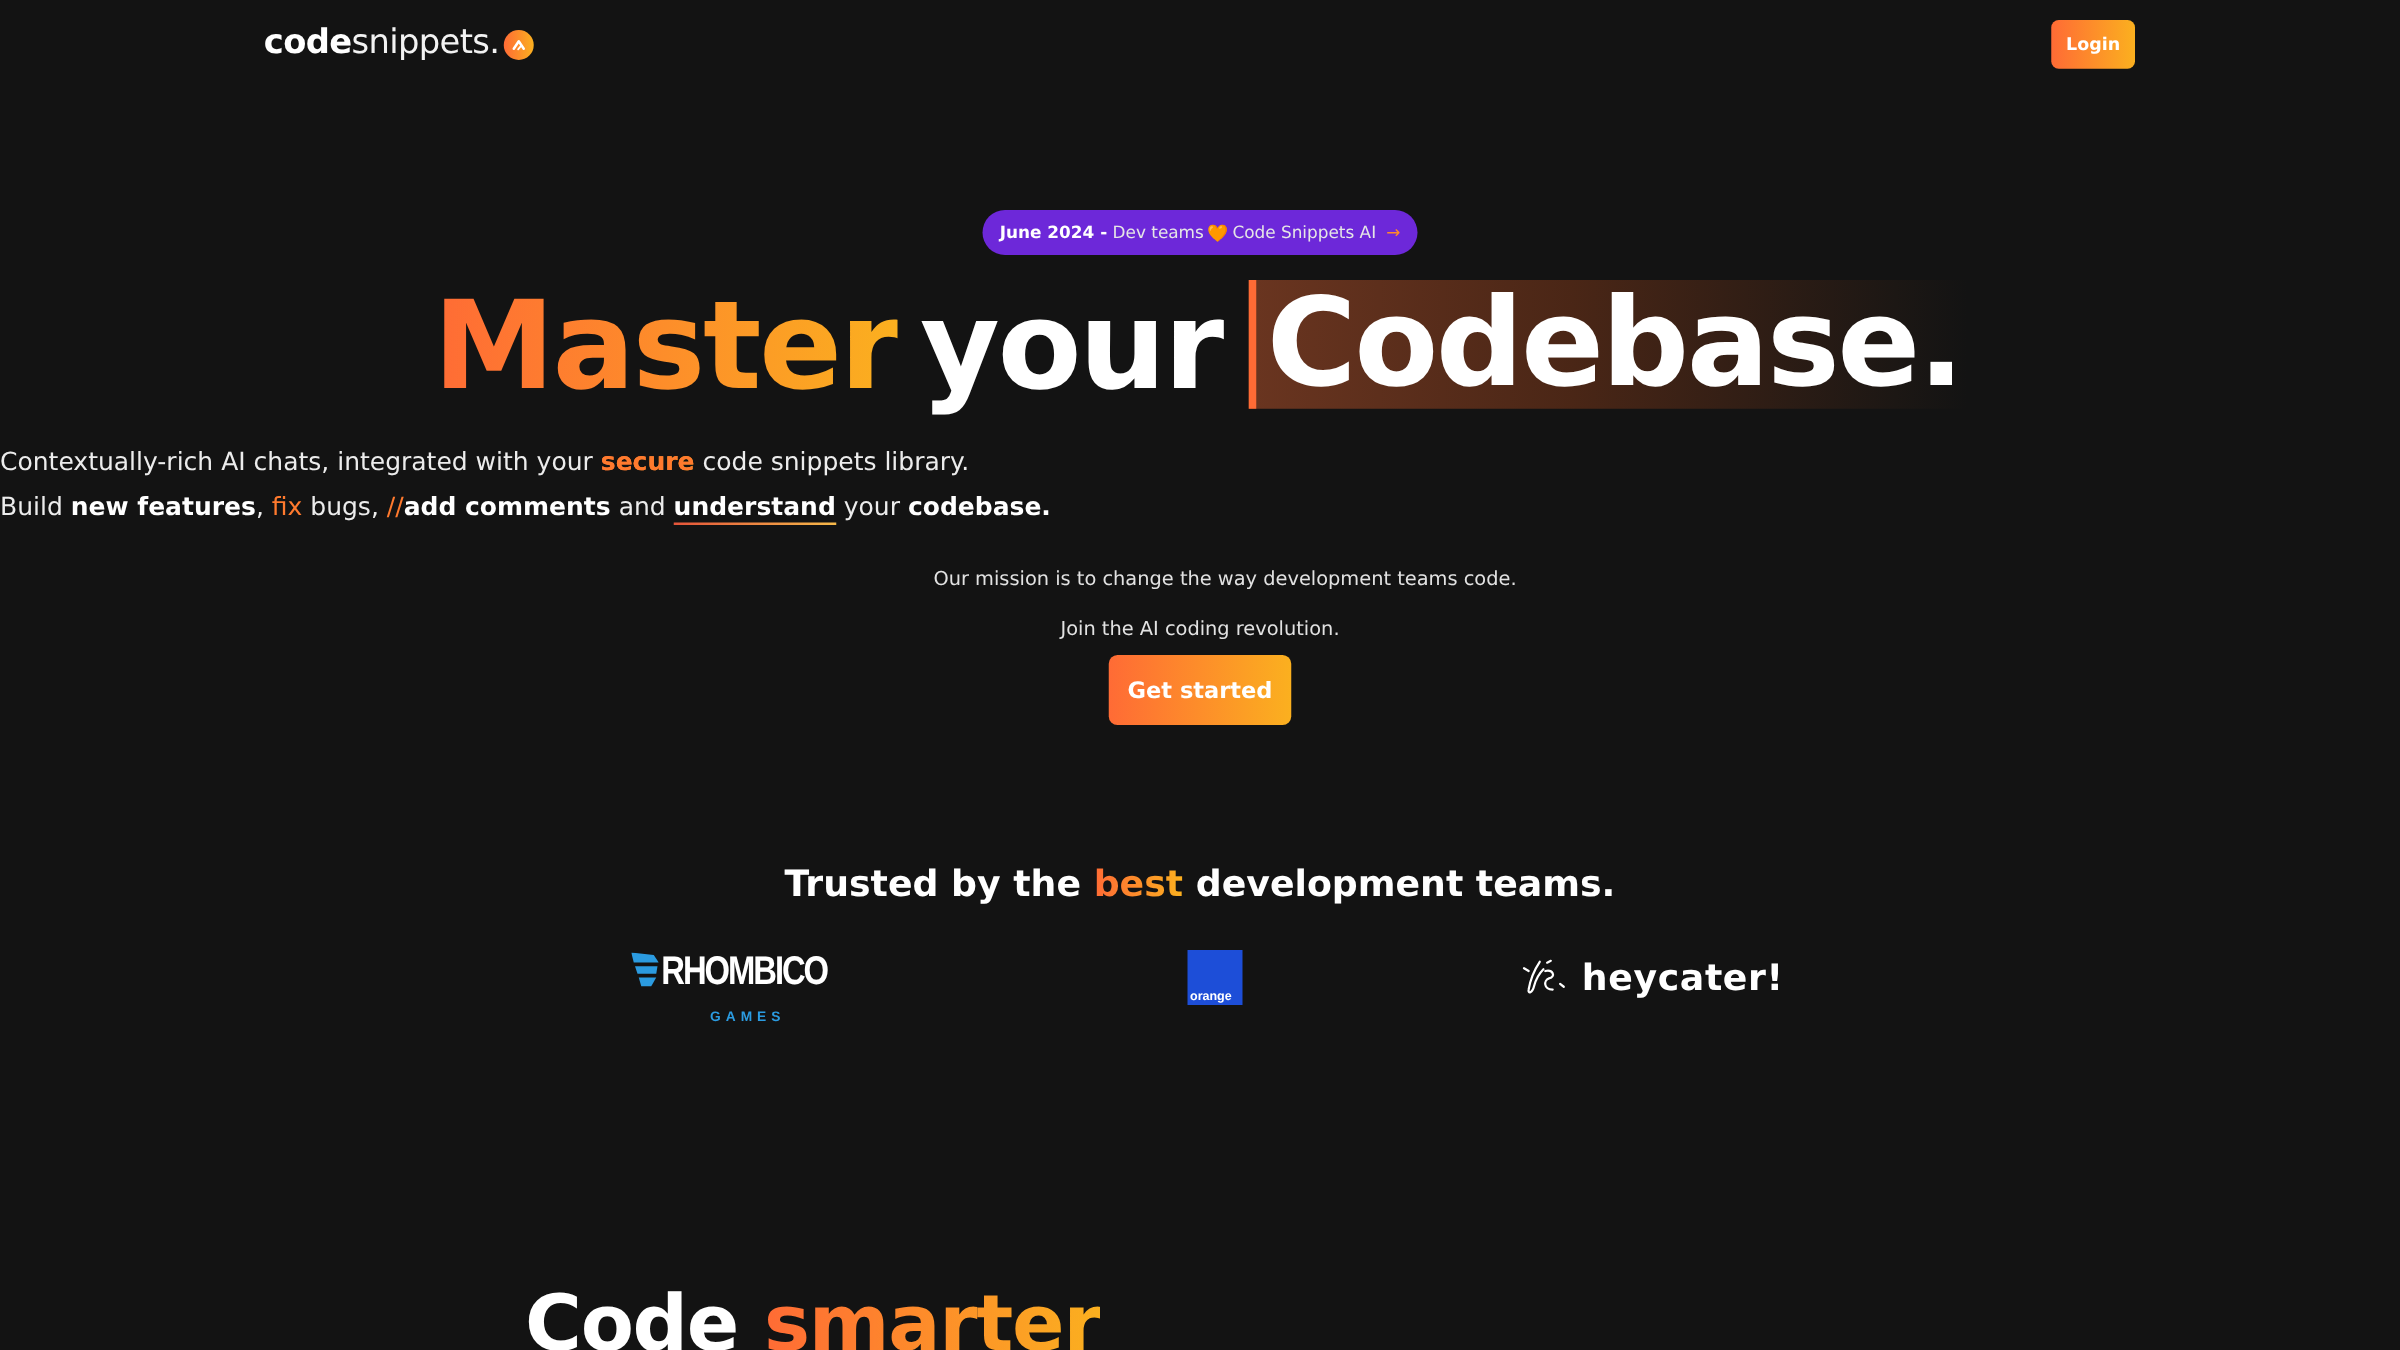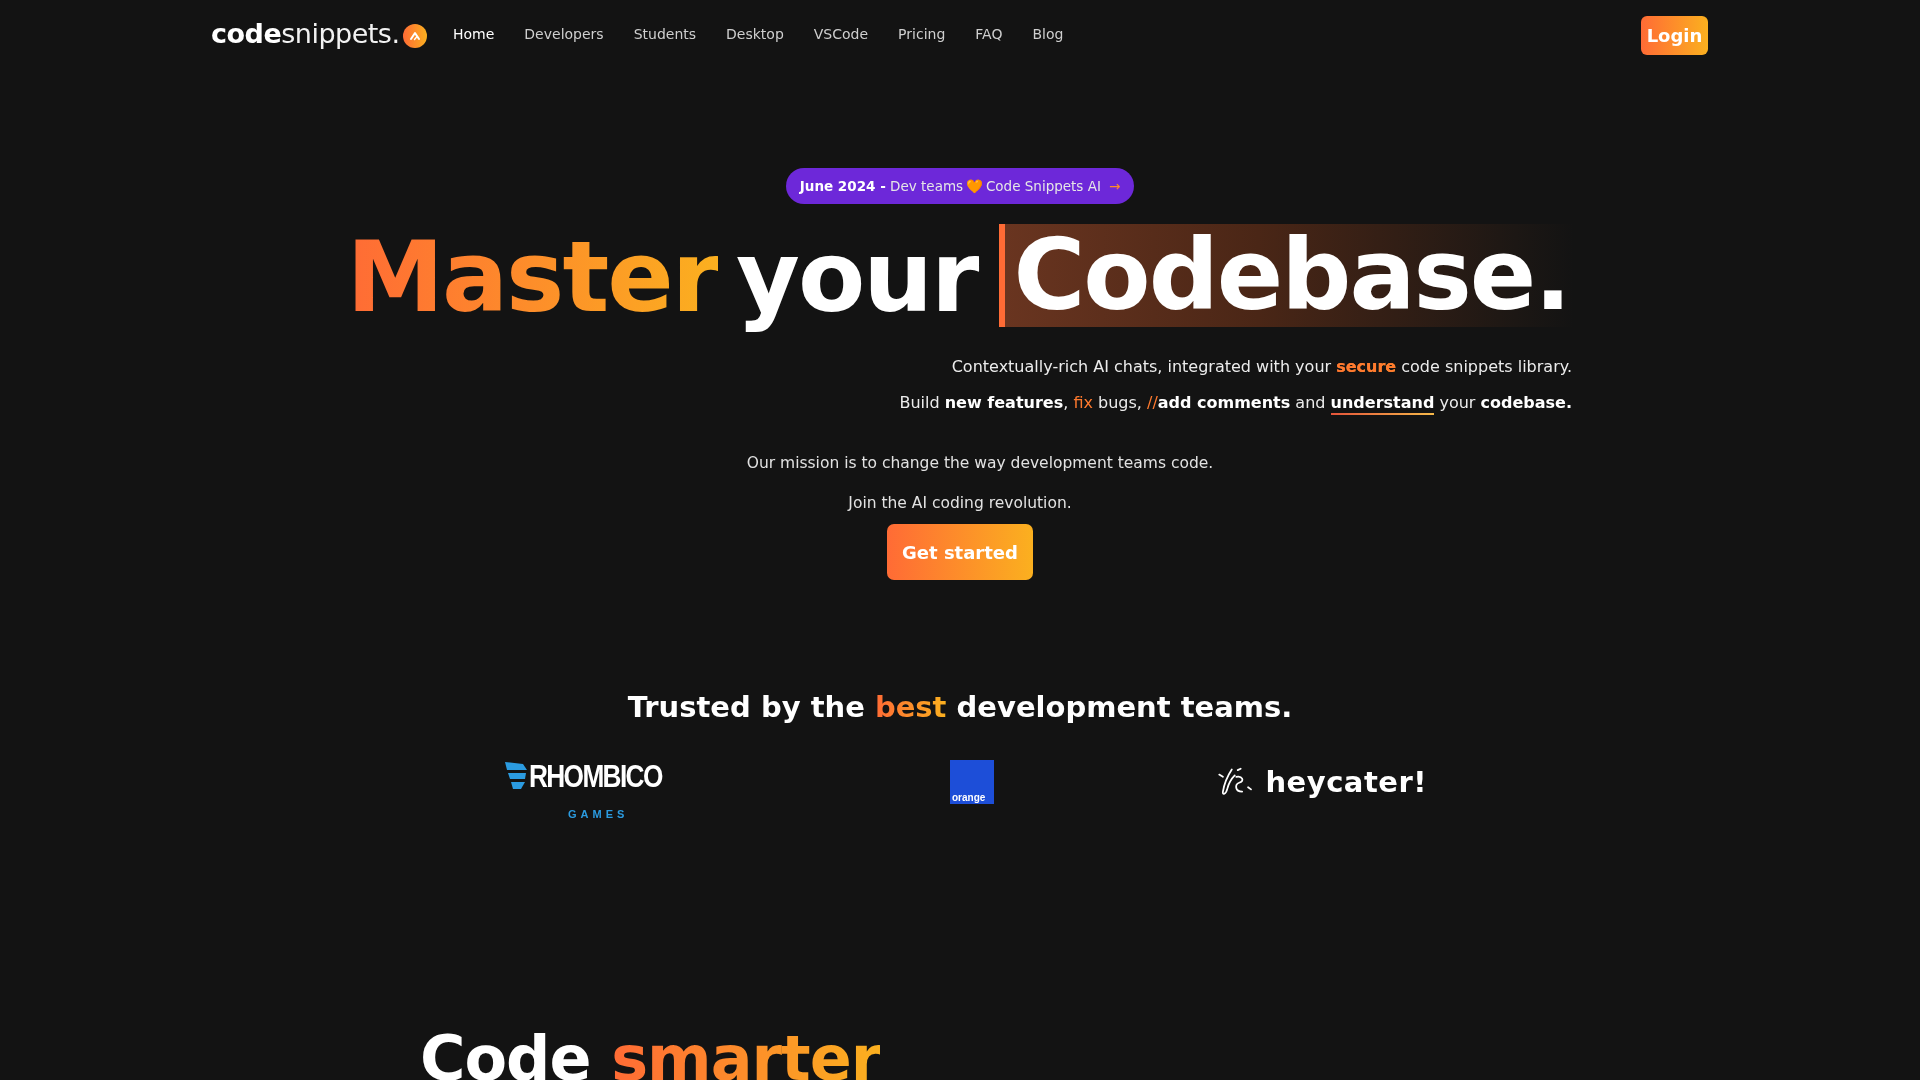--- a/index.html
+++ b/index.html
@@ -10,36 +10,36 @@
   
   .nav { position: absolute; top: 0; left: 0; width: 1920px; height: 72px; }
   .logo { position: absolute; left: 211px; top: 18px; display: flex; align-items: center; font-size: 27px; letter-spacing: -0.5px; }
   .logo .bold { font-weight: 700; color: #fff; }
   .logo .light { font-weight: 400; color: #f2f2f2; }
   .logo-badge { width: 24px; height: 24px; border-radius: 50%; margin-left: 3px; margin-top: 4px; display: flex; align-items: center; justify-content: center; }
   .logo-badge svg { width: 14px; height: 14px; }
   .nav-links { position: absolute; left: 453px; top: 26px; display: flex; gap: 0; }
   .nav-link { font-size: 14px; color: #cfcfcf; margin-right: 30px; text-decoration: none; cursor: pointer; }
   .nav-link.active { color: #ffffff; }
-  .login-btn { position: absolute; left: 1641px; top: 16px; width: 67px; height: 39px; border-radius: 6px; border: none; font-size: 18px; font-weight: 700; color: #fff; cursor: pointer; font-family: "DejaVu Sans", sans-serif; }
+  .login-btn { position: absolute; left: 1641px; top: 16px; width: 67px; height: 39px; border-radius: 6px; border: none; font-size: 14px; font-weight: 700; color: #fff; cursor: pointer; font-family: "DejaVu Sans", sans-serif; }
 
   
   .pill { position: absolute; left: 786px; top: 168px; width: 348px; height: 36px; border-radius: 18px; background: #6d28d9; display: flex; align-items: center; justify-content: center; font-size: 13.5px; color: #e6e6e6; cursor: pointer; white-space: nowrap; }
   .pill .date { font-weight: 700; color: #fff; }
   .pill .heart { color: #ff8a1f; margin: 0 3px; }
   .pill .arrow { color: #ff8a2a; margin-left: 8px; }
 
   .headline { position: absolute; left: 0; top: 222px; width: 1920px; text-align: center; font-size: 98px; font-weight: 700; letter-spacing: -2px; line-height: 110px; white-space: nowrap; }
   .headline span { display: inline-block; vertical-align: top; }
   .headline .w-your { color: #fff; margin: 0 22px 0 18px; }
   .codebase-box { position: relative; padding: 0 4px 0 14px; background: linear-gradient(90deg, #6a3520 0%, #4a2616 45%, #1c1714 90%, #131313 100%); height: 103px; line-height: 103px; margin-top: 2px; }
   .codebase-box::before { content: ""; position: absolute; left: 0; top: 0; width: 6px; height: 100%; background: #ff6b35; }
   .codebase-box .txt { color: #fff; }
 
-  .sub1, .sub2 { position: absolute; left: 0; width: 1572px; text-align: right; font-size: 16px; color: #ececec; white-space: nowrap; }
+  .sub1, .sub2 { position: absolute; left: 0; width: 1572px; text-align: left; font-size: 20px; color: #ececec; white-space: nowrap; }
   .sub1 { top: 357px; }
   .sub2 { top: 393px; }
   .b { font-weight: 700; color: #fff; }
   .o { color: #ff7a2e; }
   .ob { color: #ff7a2e; font-weight: 700; }
   .ul { font-weight: 700; color: #fff; position: relative; display: inline-block; }
   .ul::after { content: ""; position: absolute; left: 0; right: 0; bottom: -3px; height: 2px; background: linear-gradient(90deg, #e5553a, #f6b94a); }
 
   .mission { position: absolute; left: 0; width: 1920px; text-align: center; font-size: 15.5px; color: #e2e2e2; line-height: 24px; }
   .mission.l1 { top: 451px; padding-left: 40px; }
@@ -74,30 +74,20 @@
   <a class="logo">
     <span class="bold">code</span>
       <span class="light">snippets.</span>
     <span class="logo-badge grad-bg">
       <svg viewBox="0 0 14 14">
           <path d="M3 10 L7 4 L11 10" stroke="#fff" stroke-width="2" fill="none" stroke-linecap="round" stroke-linejoin="round"></path>
           <path d="M6.5 10.5 L9 7.5" stroke="#fff" stroke-width="1.4" fill="none" stroke-linecap="round"></path>
         </svg>
     </span>
   </a>
-  <nav class="nav-links">
-    <a class="nav-link active">Home</a>
-    <a class="nav-link">Developers</a>
-    <a class="nav-link">Students</a>
-    <a class="nav-link">Desktop</a>
-    <a class="nav-link">VSCode</a>
-    <a class="nav-link">Pricing</a>
-    <a class="nav-link">FAQ</a>
-    <a class="nav-link">Blog</a>
-  </nav>
   <button class="login-btn grad-bg">Login</button>
 </header>
 
 <a class="pill">
   <span class="date">June 2024 -</span>&nbsp;<span>Dev teams</span>
   <span class="heart">🧡</span>
   <span>Code Snippets AI</span>
   <span class="arrow">→</span>
 </a>
 

